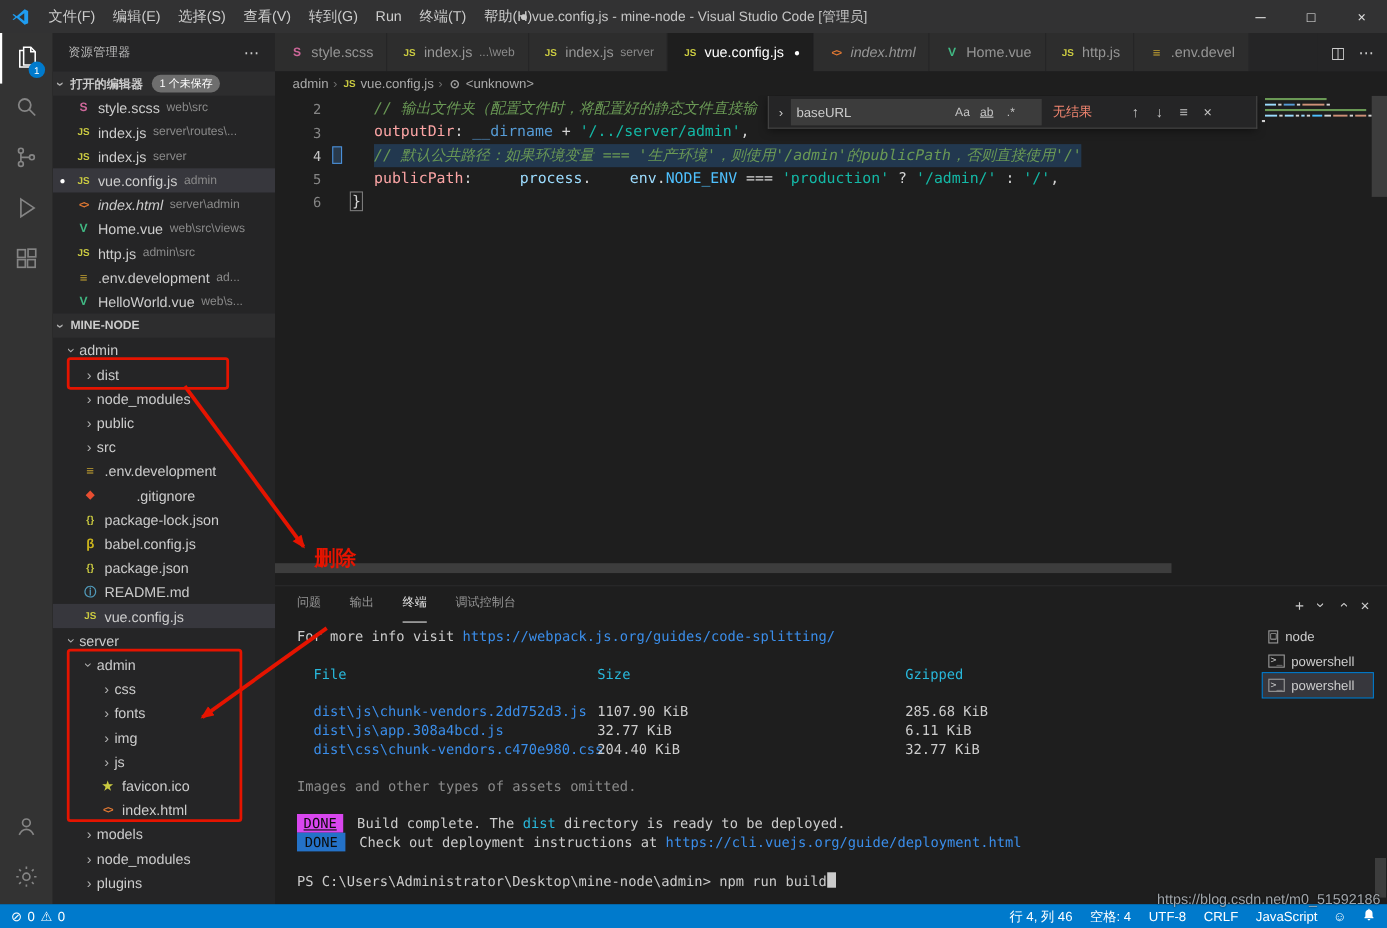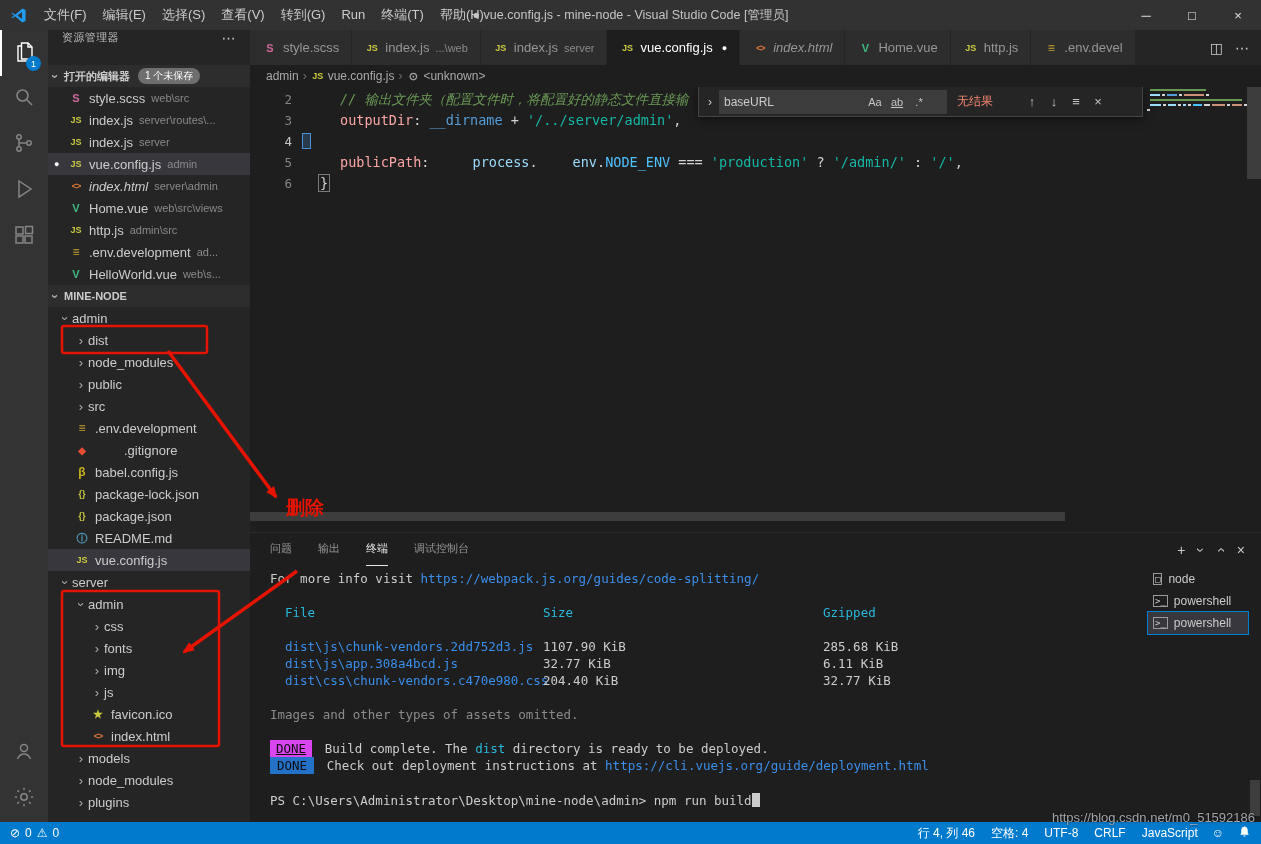--- a/index.html
+++ b/index.html
@@ -18,21 +18,21 @@
   
   .main { position:absolute; top:30px; bottom:22px; left:0; right:0; display:flex; }
   .activitybar { width:48px; background:#333333; display:flex; flex-direction:column; align-items:center; flex:none; }
   .ab-item { width:48px; height:46px; display:flex; align-items:center; justify-content:center; color:#858585; position:relative; }
   .ab-item.active { color:#ffffff; border-left:2px solid #ffffff; }
   .ab-badge { position:absolute; bottom:5px; right:7px; background:#007acc; color:#fff; border-radius:9px; font-size:9px; min-width:15px; height:15px; display:flex; align-items:center; justify-content:center; padding:0 3px; }
   .ab-spacer { flex:1; }
 
   
   .sidebar { width:202px; background:#252526; flex:none; font-size:13px; overflow:hidden; position:relative; }
-  .sb-header { height:35px; display:flex; padding:0 14px; font-size:11px; color:#bbbbbb; letter-spacing:.4px; }
+  .sb-header { height:35px; display:flex; align-items:center; padding:0 14px; font-size:11px; color:#bbbbbb; letter-spacing:.4px; }
   .sb-header .more { margin-left:auto; font-size:14px; color:#cccccc; }
   .section-header { height:22px; display:flex; align-items:center; font-weight:bold; font-size:11px; color:#cccccc; background:#2d2d2e; }
   .sec-label { margin-left:2px; }
   .badge-pill { margin-left:8px; background:#6e6e6e; color:#fff; font-weight:normal; border-radius:8px; font-size:10px; padding:1px 7px; }
   .chev { display:inline-block; width:14px; text-align:center; color:#b0b0b0; font-size:13px; flex:none; }
   .chev.down { transform:rotate(90deg); }
   .sb-row { height:22px; display:flex; align-items:center; padding-left:20px; white-space:nowrap; position:relative; overflow:hidden; }
   .sb-row.selected, .tree-row.selected { background:#37373d; }
   .row-dirty { position:absolute; left:6px; font-size:9px; color:#ffffff; }
   .row-name { color:#cccccc; }
@@ -316,26 +316,26 @@
         </div>
         <div class="tree-row" style="padding-left: 26px;">
           <span class="ficon fi-env"></span>
           <span class="row-name">.env.development</span>
         </div>
         <div class="tree-row" style="padding-left: 26px; gap: 29px;">
           <span class="ficon fi-git"></span>
           <span class="row-name">.gitignore</span>
         </div>
         <div class="tree-row" style="padding-left: 26px;">
+          <span class="ficon fi-json"></span>
+          <span class="row-name">package-lock.json</span>
+        </div>
+        <div class="tree-row" style="padding-left: 26px;">
           <span class="ficon fi-babel"></span>
           <span class="row-name">babel.config.js</span>
-        </div>
-        <div class="tree-row" style="padding-left: 26px;">
-          <span class="ficon fi-json"></span>
-          <span class="row-name">package-lock.json</span>
         </div>
         <div class="tree-row" style="padding-left: 26px;">
           <span class="ficon fi-json"></span>
           <span class="row-name">package.json</span>
         </div>
         <div class="tree-row" style="padding-left: 26px;">
           <span class="ficon fi-info"></span>
           <span class="row-name">README.md</span>
         </div>
         <div class="tree-row selected" style="padding-left: 26px;">
@@ -446,21 +446,21 @@
           <span class="bc-sep">›</span>
           <span class="bc-item">
             <span class="ficon small fi-symbol"></span>
             <span>&lt;unknown&gt;</span>
           </span>
         </div>
       <div class="code-area">
         <div id="code-lines">
             <div class="code-line"><span class="gutter">2</span><span class="code-text" style="margin-left: 22px;"><span class="tok-comment">// 输出文件夹（配置文件时，将配置好的静态文件直接输</span></span></div>
             <div class="code-line"><span class="gutter">3</span><span class="code-text" style="margin-left: 22px;"><span class="tok-prop">outputDir</span><span class="tok-plain">: </span><span class="tok-keyword">__dirname</span><span class="tok-plain"> + </span><span class="tok-string">'/../server/admin'</span><span class="tok-plain">,</span></span></div>
-            <div class="code-line"><span class="gutter active">4<span class="ime-box"></span></span></div>
+            <div class="code-line"><span class="gutter active">4<span class="ime-box"></span></span><span class="code-text selected" style="margin-left: 22px;"><span class="tok-comment">// 默认公共路径：如果环境变量 === '生产环境'，则使用'/admin'的publicPath，否则直接使用'/'</span></span></div>
             <div class="code-line"><span class="gutter">5</span><span class="code-text" style="margin-left: 22px;"><span class="tok-prop">publicPath</span><span class="tok-plain">: </span><span class="tok-var">process</span><span class="tok-plain">.</span><span class="tok-var">env</span><span class="tok-plain">.</span><span class="tok-const">NODE_ENV</span><span class="tok-plain"> === </span><span class="tok-string">'production'</span><span class="tok-plain"> ? </span><span class="tok-string">'/admin/'</span><span class="tok-plain"> : </span><span class="tok-string">'/'</span><span class="tok-plain">,</span></span></div>
             <div class="code-line"><span class="gutter">6</span><span class="code-text" style="margin-left: 0px;"><span class="tok-bracket">}</span></span></div>
           </div>
 
         <div class="find-widget">
           <span class="find-collapse">›</span>
           <div class="find-input">
             <input value="baseURL" style="">
             <span class="ftog">Aa</span>
             <span class="ftog word">ab</span>

